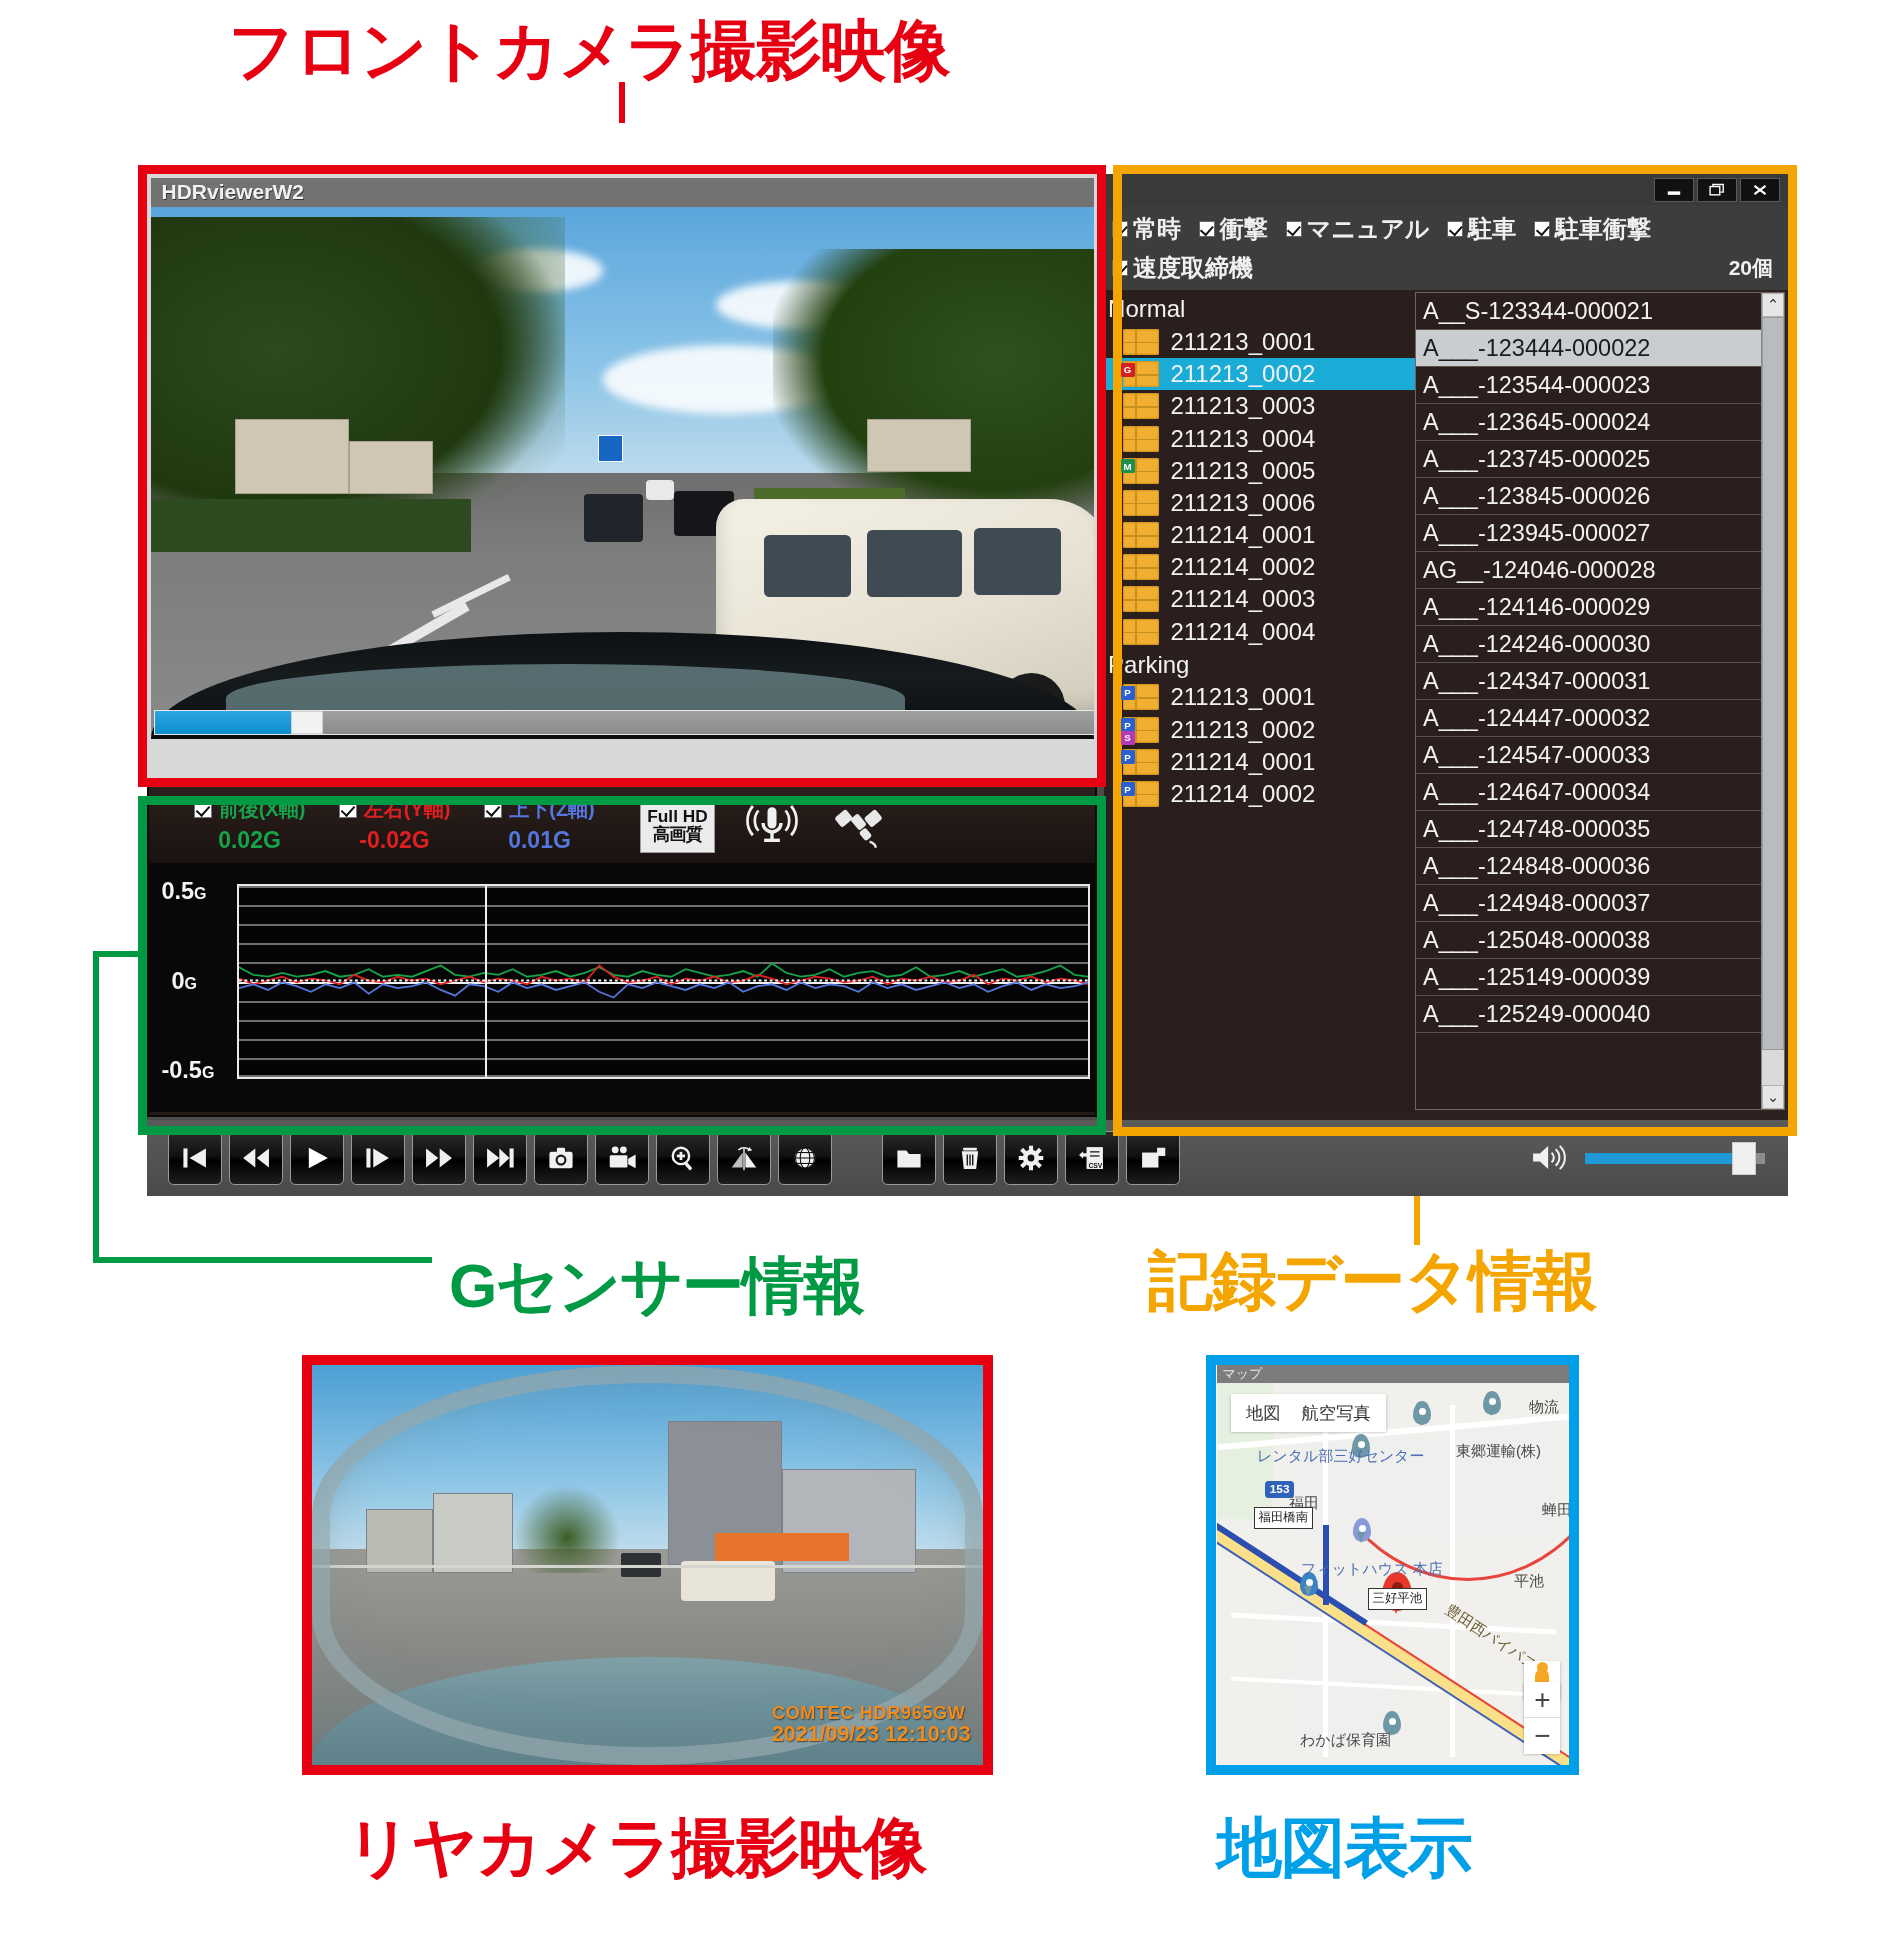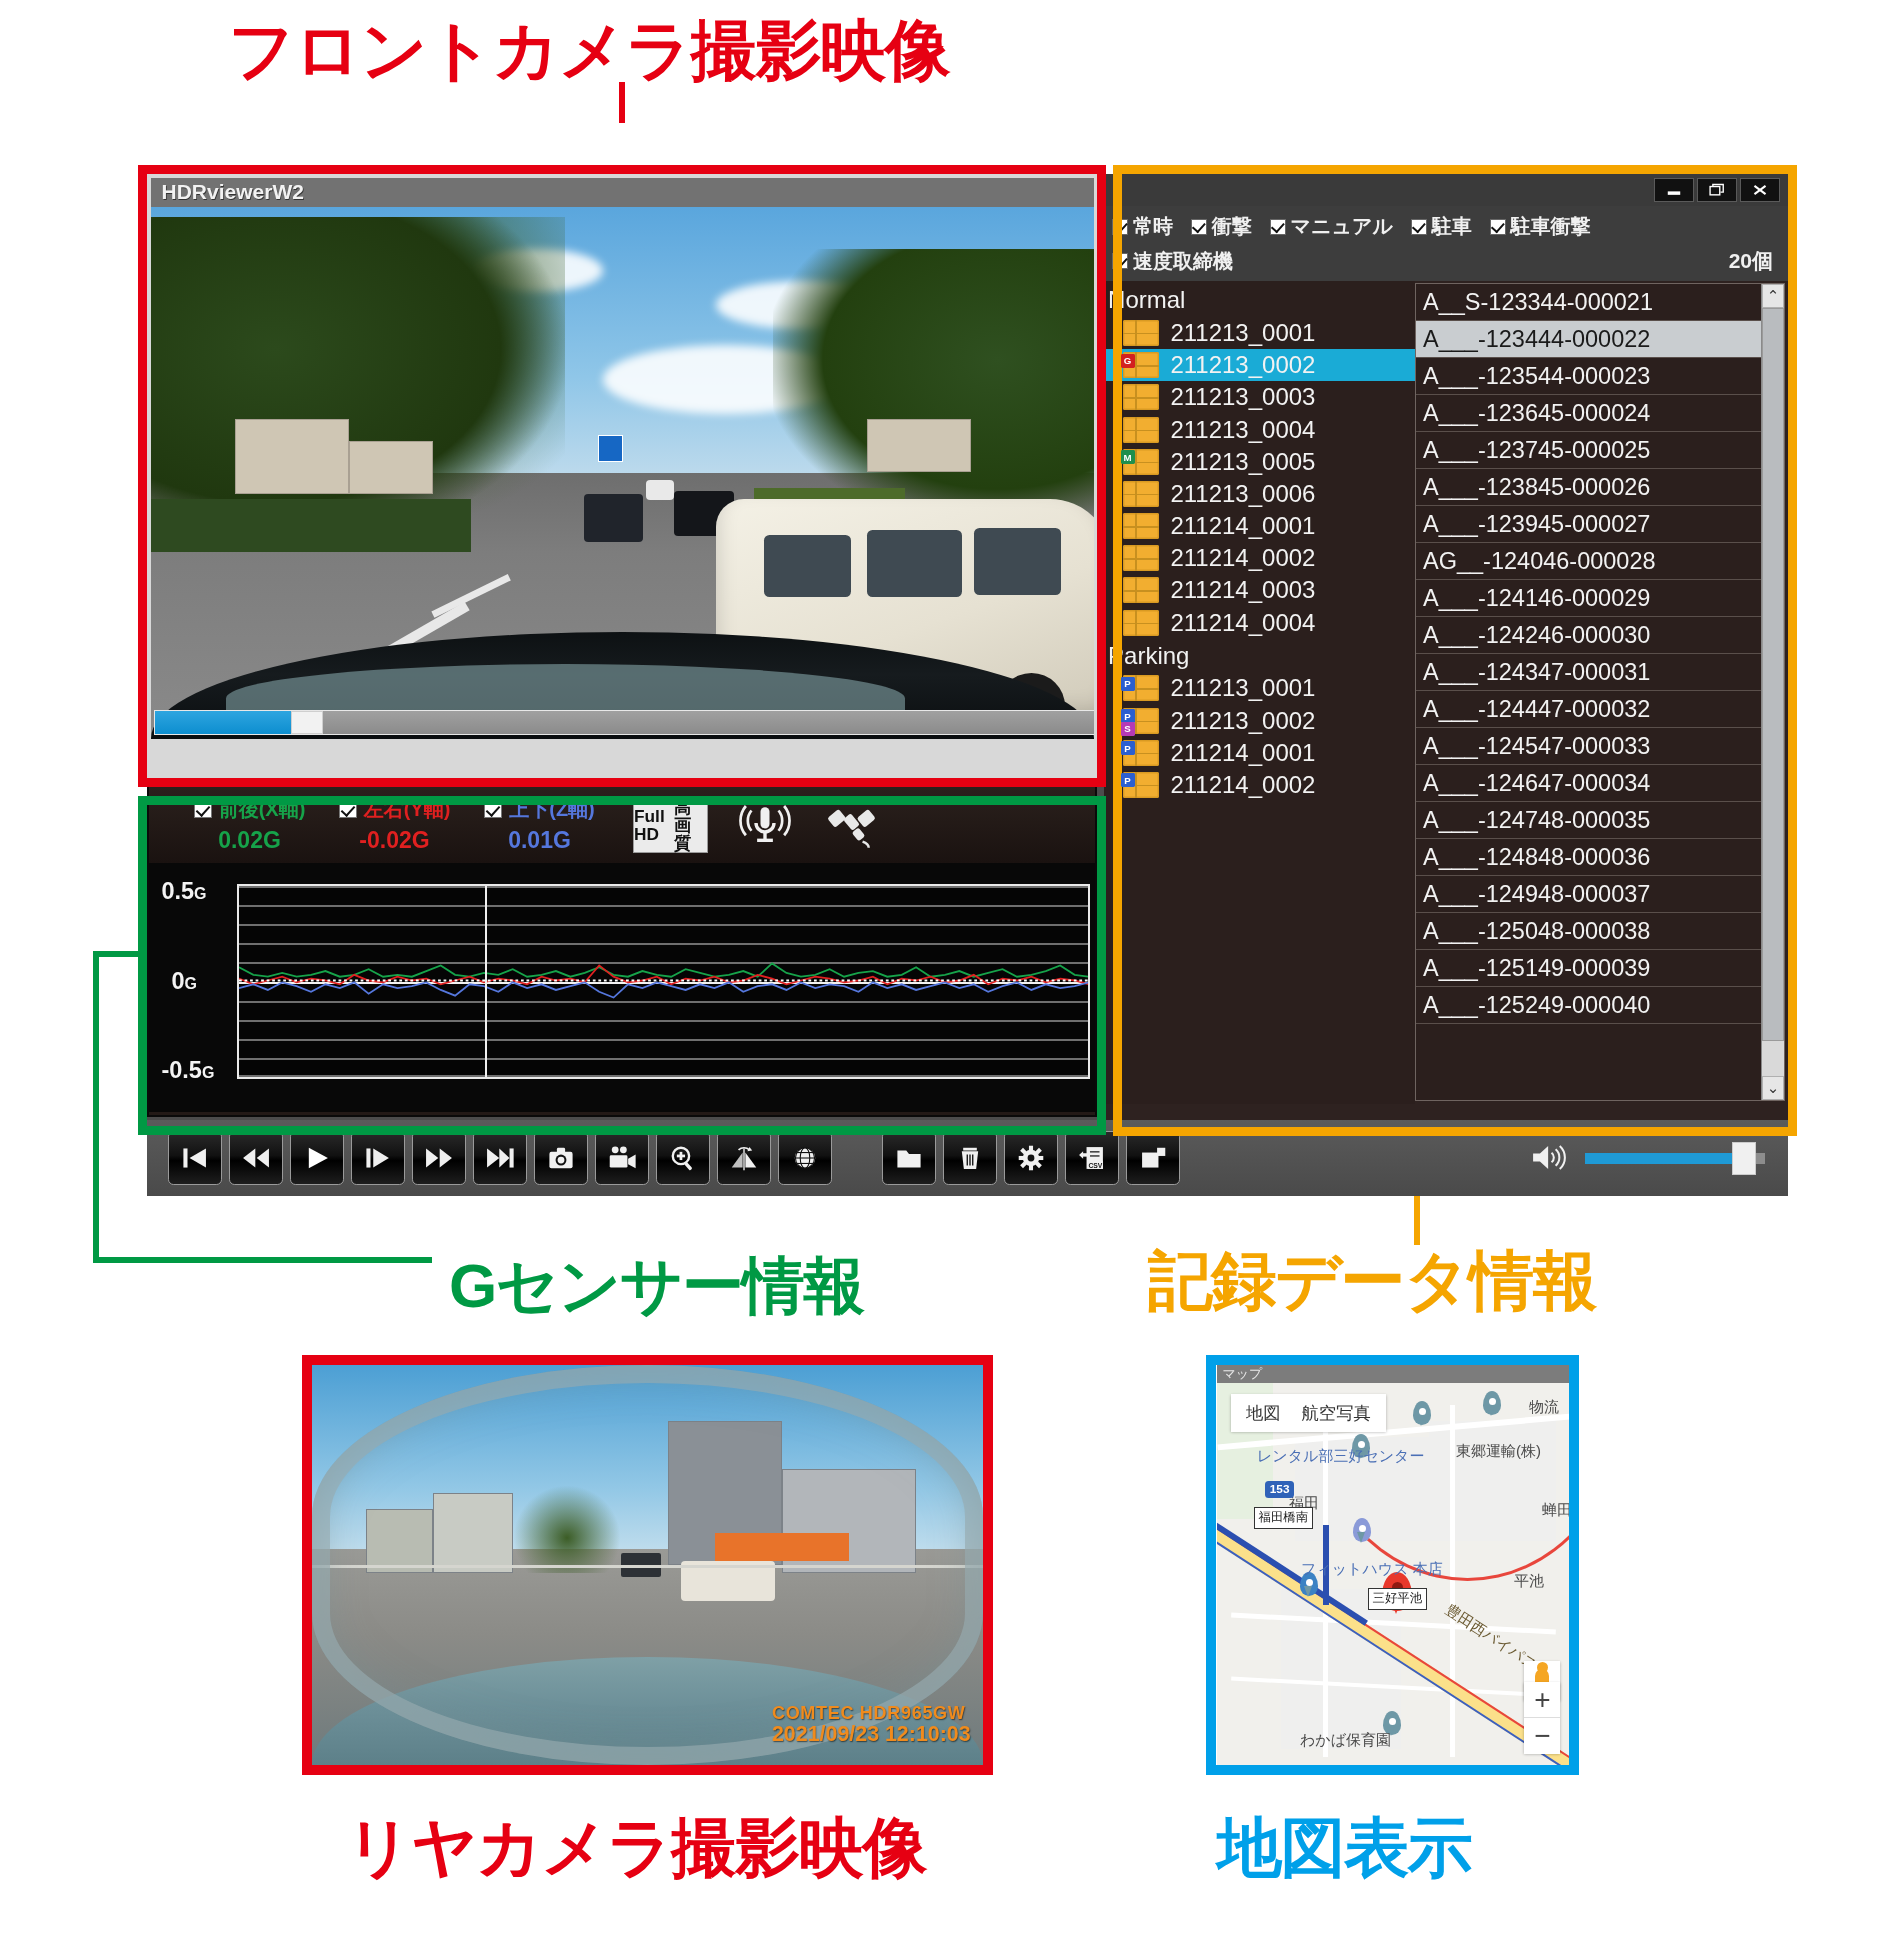--- a/index.html
+++ b/index.html
@@ -86,22 +86,22 @@
   .axis-block { width:145px; text-align:center; position:relative; }
   .axis-top { display:flex; align-items:center; justify-content:center; gap:7px; }
   .cb { width:18px; height:18px; background:#fff; border:1.4px solid #777; position:relative; flex:none; }
   .cb:after { content:""; position:absolute; left:4.1px; top:1.4px; width:6.2px; height:11px;
       border:solid #111; border-width:0 2.8px 2.8px 0; transform:rotate(42deg); }
   .axis-name { font-size:20px; font-weight:bold; }
   .axis-val { font-size:23px; font-weight:bold; margin-top:4.1px; }
   .ax-x { color:#16a34a; } .ax-y { color:#e02020; } .ax-z { color:#5577dd; }
 
   #fullhd-badge { width:75px; height:55px; background:#ebebeb; border:1.4px solid #9b9b9b;
-      display:flex; align-items:center; justify-content:center;
-      margin-left:21px; color:#111; font-weight:bold; line-height:1.05; }
+      display:flex; flex-direction:column; align-items:center; justify-content:center;
+      margin-left:28px; color:#111; font-weight:bold; line-height:1.05; }
   #fullhd-badge .l1 { font-size:17.3px; }
   #fullhd-badge .l2 { font-size:17.3px; letter-spacing:-0.7px; }
   .hdr-icon { margin-left:30px; color:#f0f0f0; }
 
   #g-graph { position:relative; height:249px; background:#080808; }
   .g-ylabel { position:absolute; color:#f3f3f3; font-weight:bold; font-size:23.5px; left:12.4px; }
   .g-ylabel span.small { font-size:16px; }
   #gy-top { top:15px; } #gy-mid { top:105px;margin-left:10px; } #gy-bot { top:194px; }
   #g-plot { position:absolute; left:88px; top:21px; right:5.5px; height:195px;
       background:#050505; border:2.8px solid #e9e9e9; overflow:hidden; }
@@ -122,21 +122,21 @@
   #vol-fill { position:absolute; left:0; top:0; height:100%; width:84%; background:#1f9ad6; }
   #vol-knob { position:absolute; left:82%; top:-11px; width:23.5px; height:33px; background:#f0f0f0; border:0.7px solid #ccc; }
 
   
   #rec-panel { position:absolute; left:957px; top:0px; width:684px; height:946px; background:#2e2220; }
   #rec-titlebar { height:32px; background:#3a3a3a; display:flex; justify-content:flex-end; align-items:center; padding-right:8.3px; gap:2.8px; }
   .wbtn { width:40px; height:23.5px; background:#111; border:0.7px solid #5a5a5a;
       display:flex; align-items:center; justify-content:center; color:#fff; font-size:15px; }
   #rec-filters { background:#3d3d3d; padding:7px 0 5.5px 4.1px; color:#f0f0f0; }
   .filter-row { display:flex; align-items:center; gap:18px; padding-left:4.1px; }
-  .filter-item { display:flex; align-items:center; gap:4.8px; font-size:20px; font-weight:bold; }
+  .filter-item { display:flex; align-items:center; gap:4.8px; font-size:24px; font-weight:bold; }
   .cbs { width:16px; height:16px; background:#fff; border:1.4px solid #666; position:relative; flex:none; }
   .cbs:after { content:""; position:absolute; left:3.5px; top:0.7px; width:5.5px; height:9.7px;
       border:solid #111; border-width:0 2.8px 2.8px 0; transform:rotate(42deg); }
   #rec-count { margin-left:auto; margin-right:15px; font-size:21px; font-weight:bold; color:#f0f0f0; }
   #rec-body { display:flex; height:823px; }
   #rec-tree { width:311px; background:#2b1f1d; overflow:hidden; padding-top:2.8px; }
   .tree-group { color:#f2f2f2; font-size:24px; padding:2.8px 0 2.8px 4.1px; font-weight:400; }
   .tree-item { display:flex; align-items:center; gap:11px; padding:2.1px 0 2.1px 19.4px; color:#f2f2f2; font-size:24px; }
   .tree-item.sel { background:#1aabd6; }
   .folder-ico { width:36px; height:26px; background:#f2ae30; position:relative; flex:none;

